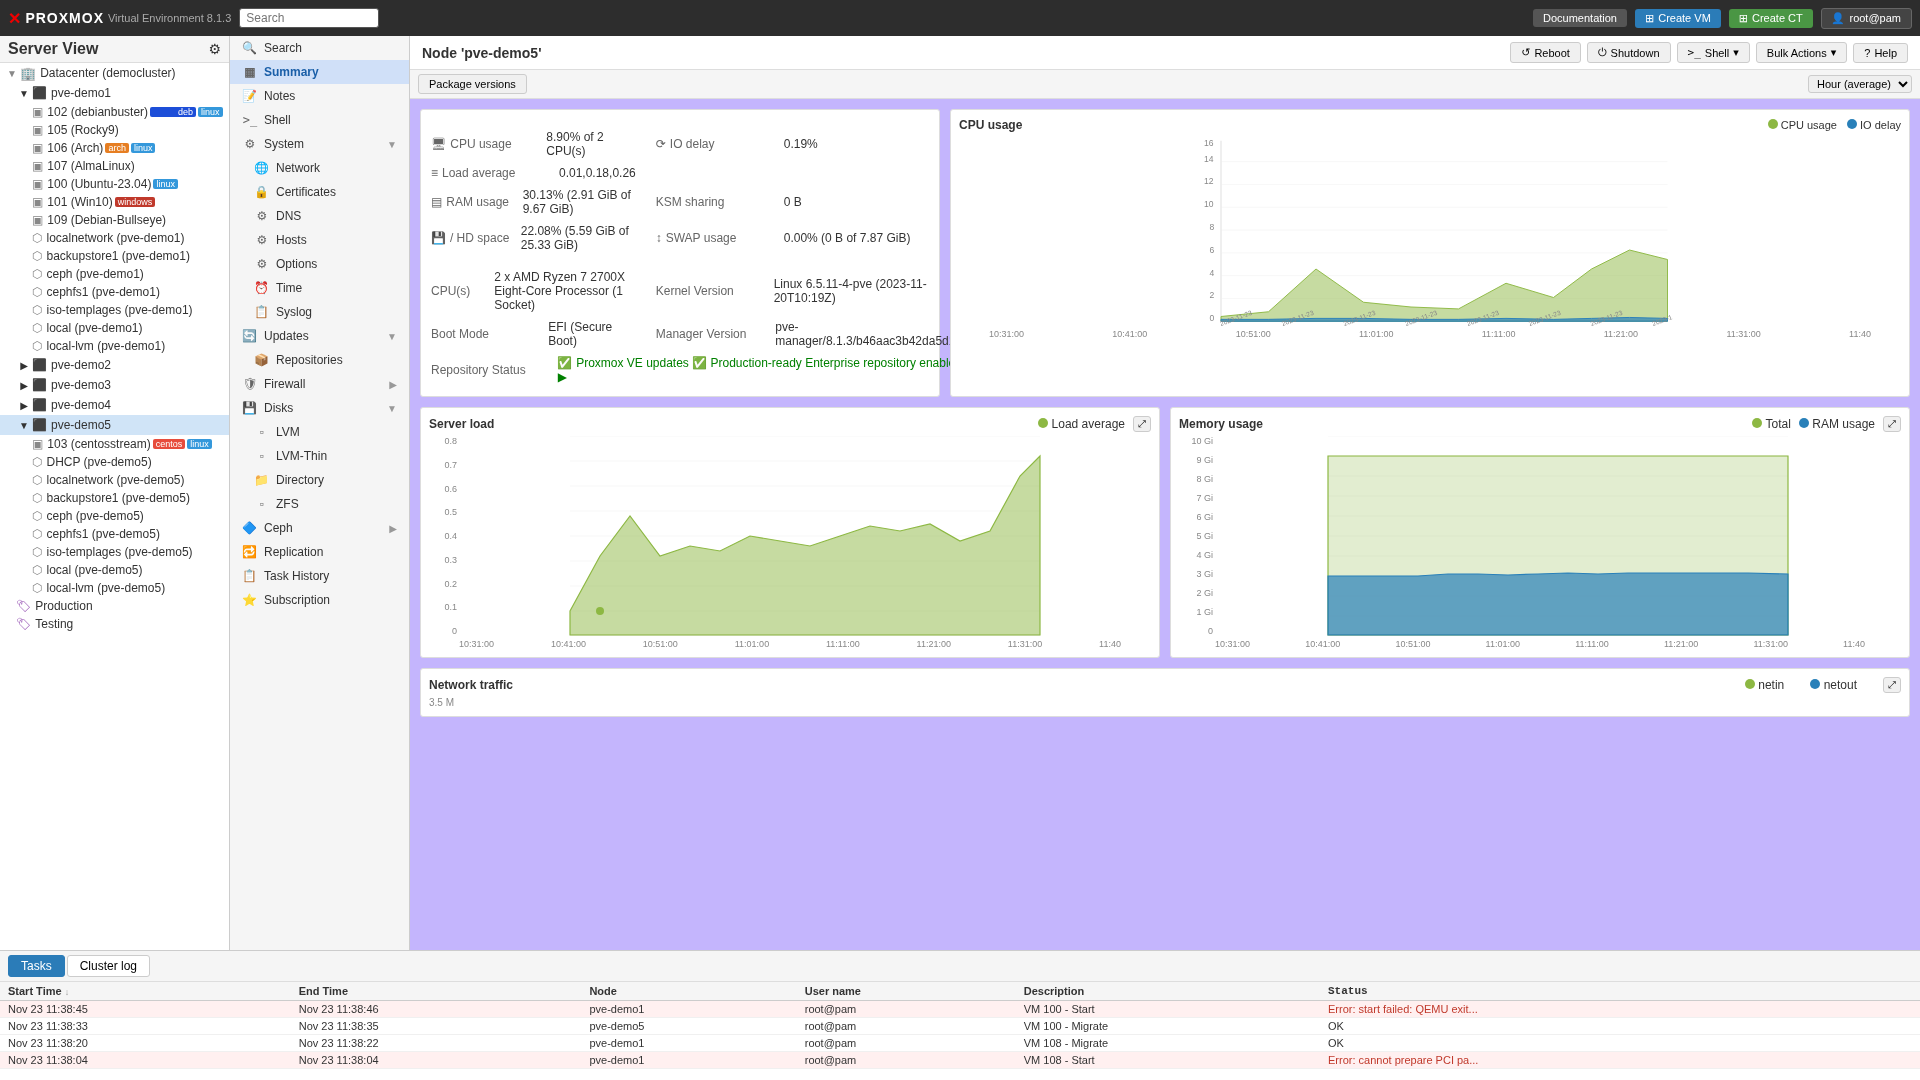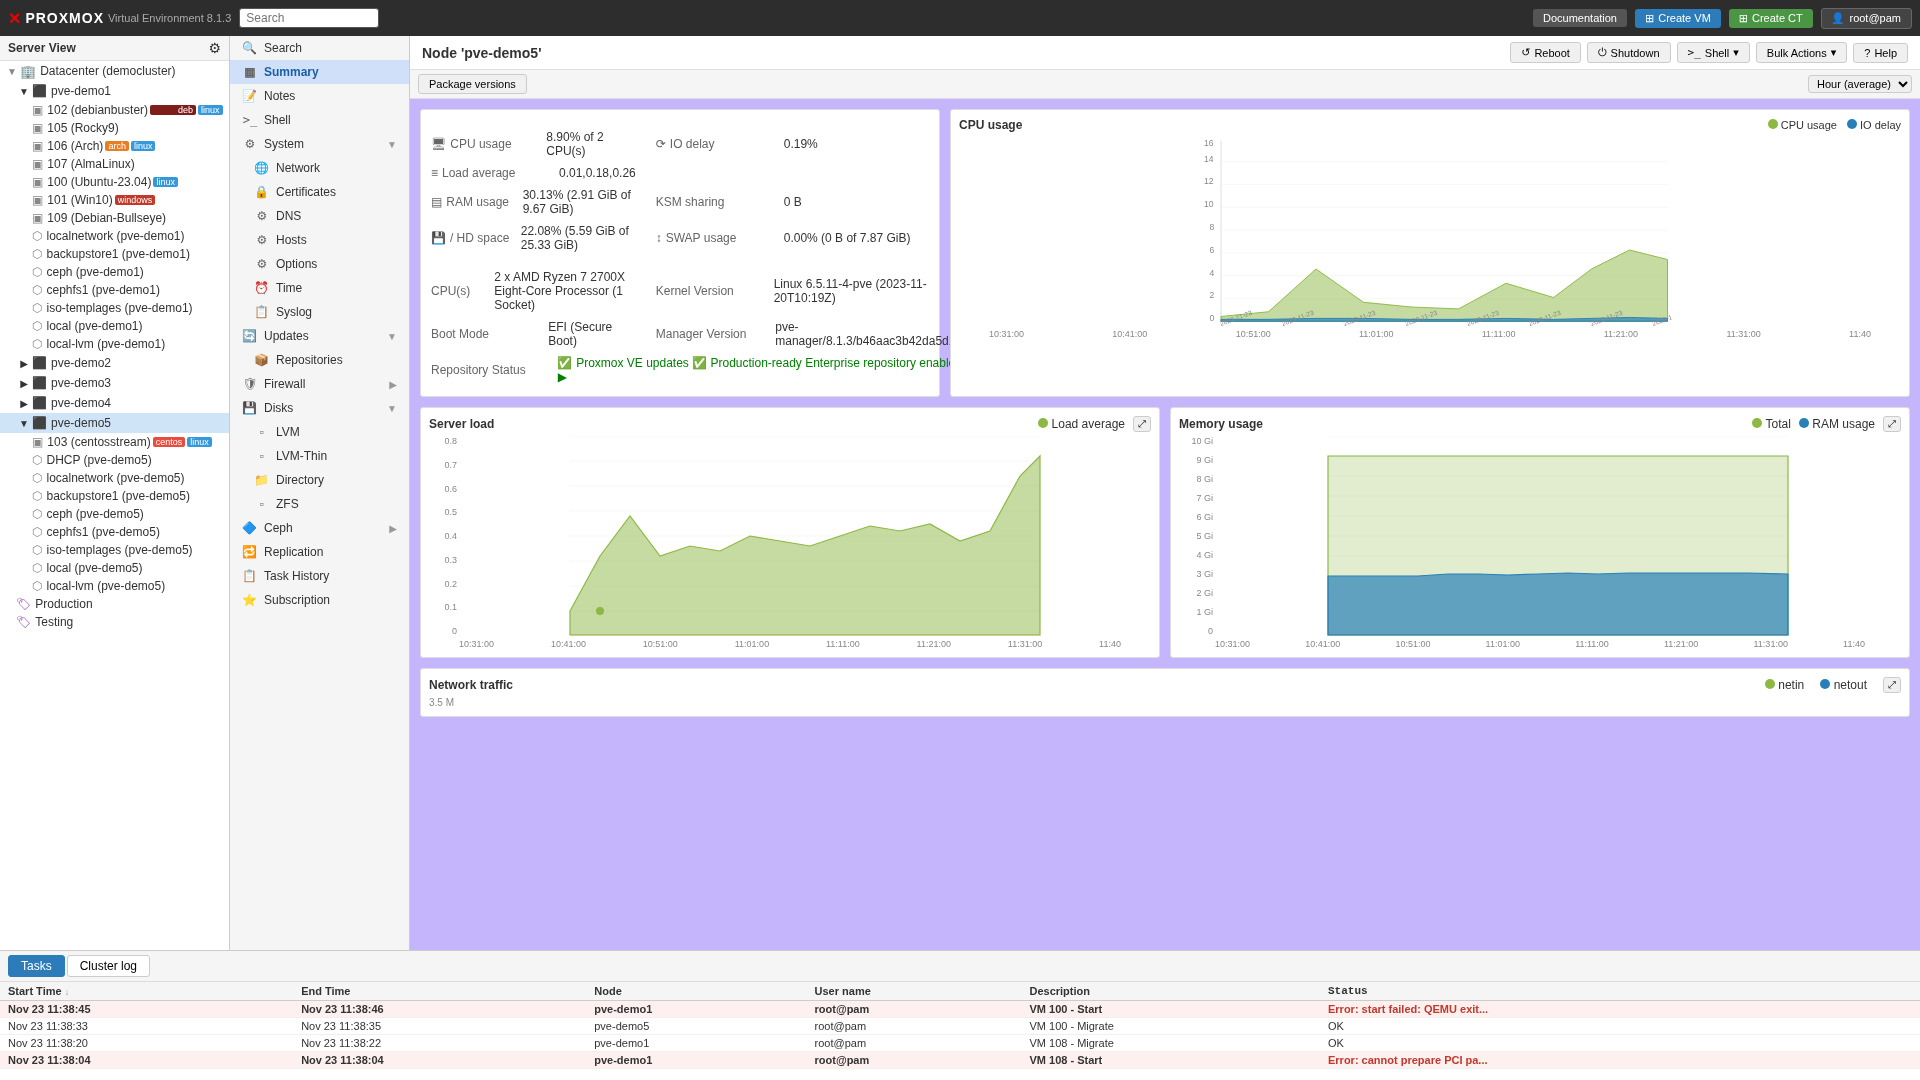--- a/index.html
+++ b/index.html
@@ -12,26 +12,26 @@
     .top-btn.blue { background: #2b7cb8; }
     .top-btn.green { background: #4a9644; }
     #topbar .user-btn { background: #444; color: white; border: 1px solid #666; border-radius: 3px; padding: 3px 10px; font-size: 11px; display: flex; align-items: center; gap: 4px; }
 
     
     #main { display: flex; height: calc(1080px - 36px - 130px); }
 
     
     #sidebar { width: 230px; background: #fff; border-right: 1px solid #ccc; overflow-y: auto; font-size: 12px; }
     #sidebar-header { display: flex; align-items: center; justify-content: space-between; padding: 4px 8px; background: #f5f5f5; border-bottom: 1px solid #ddd; }
-    #sidebar-header .label { font-size: 12px; font-weight: bold; }
+    #sidebar-header .label { font-size: 16px; font-weight: bold; }
     .sidebar-item { display: flex; align-items: center; padding: 2px 4px; cursor: pointer; white-space: nowrap; }
     .sidebar-item.selected { background: #d0e4f7; }
     .tree-icon { width: 16px; height: 16px; display: inline-flex; align-items: center; justify-content: center; font-size: 10px; }
     .badge { display: inline-block; color: white; font-size: 9px; border-radius: 2px; padding: 0 3px; margin-left: 2px; }
-    .badge.deb { background: #7f1d1d; padding-left: 28px; }
+    .badge.deb { background: #1d4ed8; padding-left: 28px; }
     .badge.linux { background: #3498db; }
     .badge.arch { background: #e67e22; }
     .badge.centos { background: #e74c3c; }
     .badge.windows { background: #c0392b; }
     .dc-icon { color: #888; }
 
     
     #nav-panel { width: 180px; background: #f5f5f5; border-right: 1px solid #ccc; overflow-y: auto; }
     .nav-item { display: flex; align-items: center; padding: 5px 12px; cursor: pointer; gap: 6px; }
     .nav-item.selected { background: #d0e0f8; color: #1a5fa8; font-weight: bold; }
@@ -72,21 +72,21 @@
 
     
     #bottom-panel { height: 130px; background: white; border-top: 1px solid #ccc; display: flex; flex-direction: column; }
     #bottom-tabs { display: flex; gap: 2px; padding: 4px 8px; background: #f5f5f5; border-bottom: 1px solid #ddd; align-items: flex-end; }
     .bottom-tab { padding: 3px 12px; cursor: pointer; border: 1px solid #ccc; border-radius: 3px; font-size: 12px; background: white; }
     .bottom-tab.active { background: #2b7cb8; color: white; border-color: #2b7cb8; }
     #task-table { flex: 1; overflow-y: auto; }
     table { width: 100%; border-collapse: collapse; font-size: 11px; }
     th { background: #f5f5f5; border-bottom: 1px solid #ccc; padding: 3px 8px; text-align: left; font-weight: bold; cursor: pointer; }
     td { padding: 2px 8px; border-bottom: 1px solid #f0f0f0; }
-    tr.error td { background: #fff0f0; font-weight: bold; }
+    tr.error td { background: #fff0f0; }
     .sort-icon { font-size: 9px; color: #999; }
 
     
     #node-header { display: flex; align-items: center; justify-content: space-between; padding: 6px 12px; background: white; border-bottom: 1px solid #ddd; }
     .node-title { font-size: 14px; font-weight: bold; }
     .header-right { display: flex; gap: 6px; align-items: center; }
   </style>
 </head>
 <body>
 
@@ -649,21 +649,21 @@
               <span>11:31:00</span>
               <span>11:40</span>
           </div>
         </div>
       </div>
 
       <div class="content-row">
         <div class="chart-panel" style="flex:1;">
           <div class="chart-header">
             <span class="chart-title">Network traffic</span>
-            <div style="display:flex;align-items:center;gap:16px;">
+            <div style="display:flex;align-items:center;gap:26px;">
               <span><span class="legend-dot" style="background:#8db843;"></span> <span>netin</span></span>
               <span><span class="legend-dot" style="background:#2980b9;"></span> <span>netout</span></span>
               <button style="background:#f0f0f0;border:1px solid #ccc;border-radius:3px;padding:1px 4px;font-size:10px;cursor:pointer;">⤢</button>
             </div>
           </div>
           <div style="display:flex;align-items:center;">
             <span style="font-size:10px;color:#888;width:40px;">3.5 M</span>
           </div>
         </div>
       </div>

